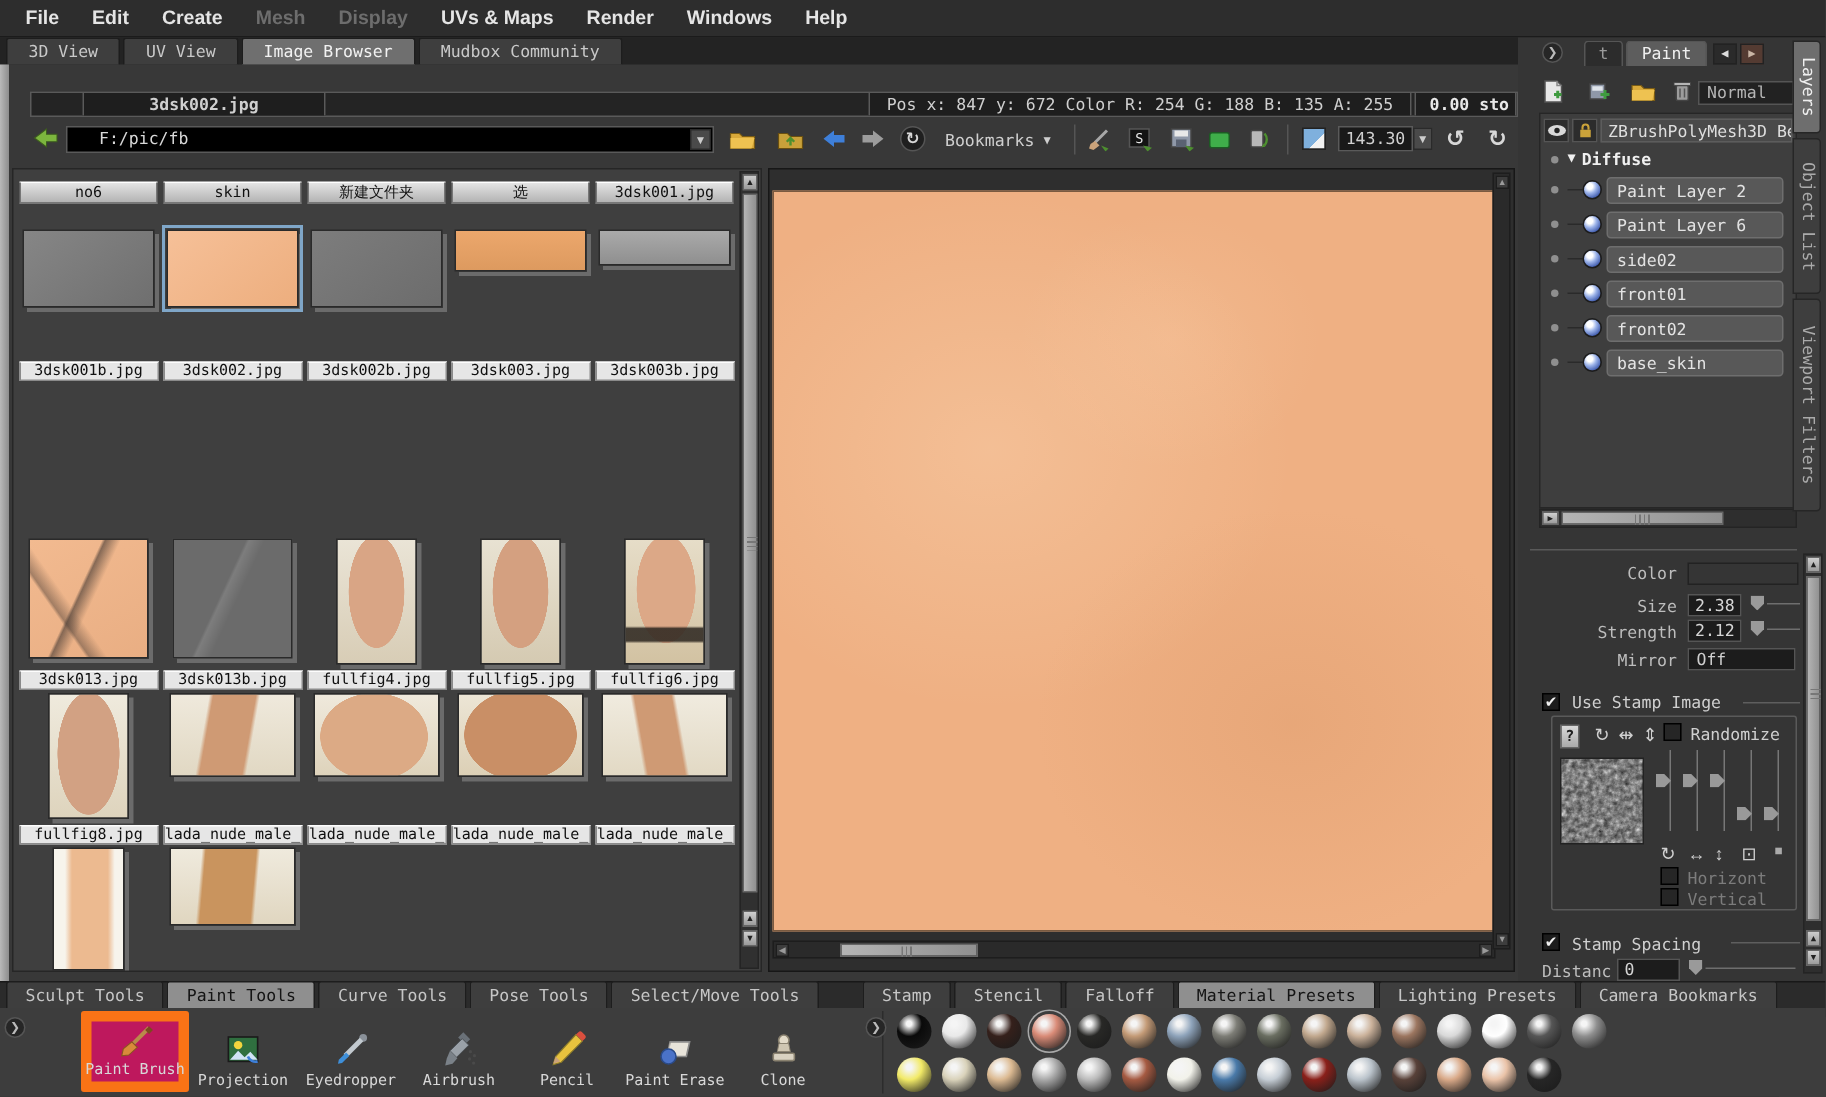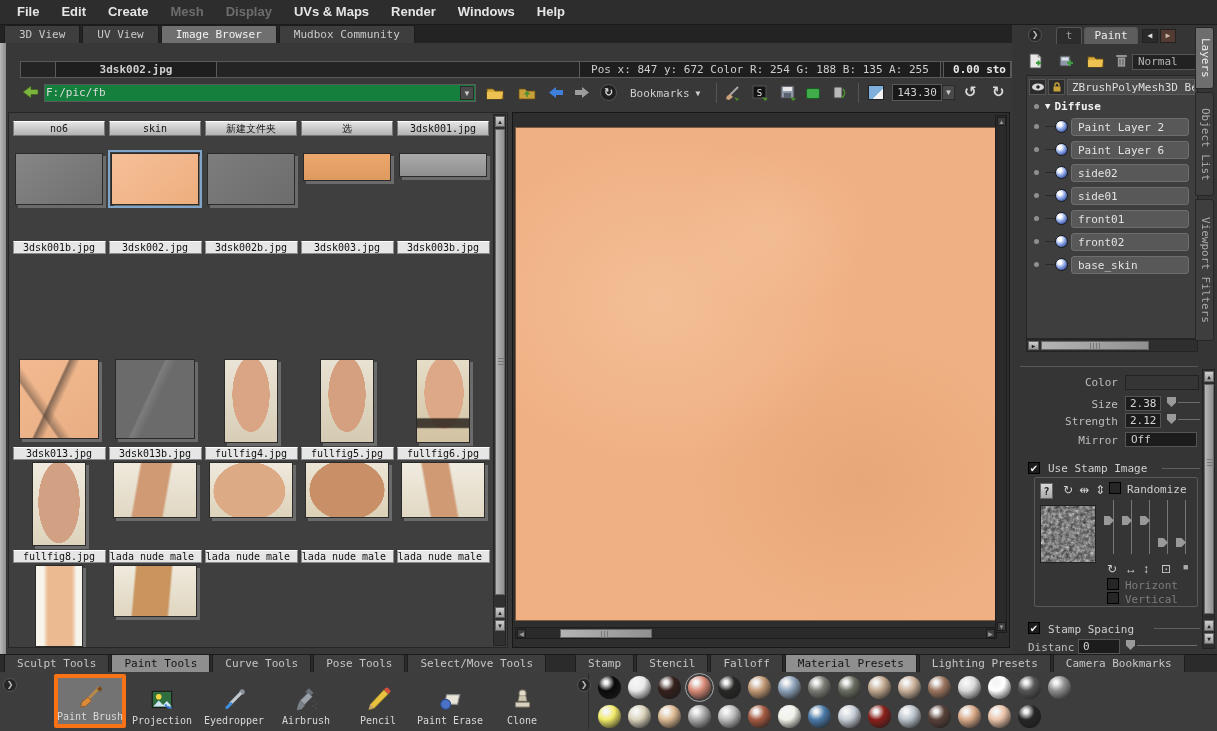--- a/index.html
+++ b/index.html
@@ -27,21 +27,21 @@
   #infobar{position:absolute;left:20px;top:61px;width:992px;height:17px;background:#242424;border:1px solid #5a5a5a;font:11px var(--mono);color:#cfcfcf}
   .seg{position:absolute;top:0;height:15px;line-height:15px;background:#1e1e1e;border-left:1px solid #5a5a5a;border-right:1px solid #5a5a5a;text-align:center;overflow:hidden;white-space:nowrap}
   #seg-name{left:34px;width:162px;font-weight:bold}
   #seg-det{left:198px;width:332px}
   #seg-pos{left:558px;width:362px}
   #seg-exp{left:922px;width:68px;text-align:right;padding-right:4px;font-weight:bold;color:#e8e8e8}
 
   
   #pathbar{position:absolute;left:8px;top:82px;width:1004px;height:22px}
   .pb{position:absolute;display:flex;align-items:center;justify-content:center;color:#d6d6d6}
-  #path-input{position:absolute;left:36px;top:2px;width:432px;height:18px;background:#15803d;border:1px solid #5a5a5a;color:#d9d9d9;font:11px var(--mono);line-height:16px;padding-left:1px;white-space:nowrap}
+  #path-input{position:absolute;left:36px;top:2px;width:432px;height:18px;background:#000000;border:1px solid #5a5a5a;color:#d9d9d9;font:11px var(--mono);line-height:16px;padding-left:21px;white-space:nowrap}
   #path-drop{position:absolute;left:452px;top:4px;width:14px;height:14px;background:#4a4a4a;border:1px solid #2a2a2a;color:#ccc;font-size:8px;text-align:center;line-height:13px}
   .glyphbtn{font:bold 14px var(--sans);color:#d8d8d8}
   #bookmarks{position:absolute;left:618px;top:2px;width:84px;height:18px;color:#cfcfcf;font:11px var(--mono);display:flex;align-items:center;gap:6px;padding-left:4px}
   .sep{position:absolute;top:1px;width:1px;height:20px;background:#555}
   #zoombox{position:absolute;left:884px;top:2px;width:50px;height:17px;background:#191919;border:1px solid #5a5a5a;color:#d0d0d0;font:11px var(--mono);text-align:center;line-height:15px}
   #zoomdrop{position:absolute;left:934px;top:3px;width:13px;height:15px;background:#4a4a4a;border:1px solid #2a2a2a;color:#ccc;font-size:8px;text-align:center;line-height:14px}
   #panechip{position:absolute;left:860px;top:3px;width:16px;height:15px;background:linear-gradient(135deg,#7fb0dd 0 62%,#f2f2f2 62%);border:1px solid #222}
   .chip-green{position:absolute;left:798px;top:6px;width:14px;height:11px;background:#3fae4a;border:1px solid #1d5a24;border-radius:2px}
 
   
@@ -127,21 +127,21 @@
   .btabs{position:absolute;bottom:0;display:flex;gap:2px;align-items:flex-end}
   #btabs-left{left:4px}
   #btabs-right{left:575px}
   .btab{background:#3e3e3e;border:1px solid #1d1d1d;border-bottom:none;color:#c6c6c6;padding:2px 12px;border-radius:2px 2px 0 0;white-space:nowrap}
   .btab.active{background:#8f8f8f;color:#141414}
 
   
   #tooltray{position:absolute;left:0;top:672px;width:1217px;height:59px;background:#3d3d3d}
   #tools{position:absolute;left:54px;top:2px;width:522px;height:56px;display:flex;overflow:hidden}
   .tool{width:72px;height:54px;display:flex;flex-direction:column;align-items:center;justify-content:flex-end;padding-bottom:2px;flex:none}
-  .tool.selected{background:#737373;border:4px solid #f97316;border-radius:2px}
+  .tool.selected{background:#be185d;border:7px solid #f97316;border-radius:2px}
   .tool svg{margin-bottom:2px}
   .tool-label{font:10px var(--mono);color:#d8d8d8;white-space:nowrap}
   #traysep{position:absolute;left:588px;top:2px;width:1px;height:55px;background:#2c2c2c}
   .mrow{position:absolute;left:598px;display:flex;gap:7px}
   .sphere{width:23px;height:23px;border-radius:50%;flex:none}
   .sphere.selected{outline:1px solid #a8a8a8;outline-offset:2px}
 </style>
 </head>
 <body>
 
@@ -435,26 +435,20 @@
             <div class="dot"></div>
             <div class="tree"></div>
             <div class="lsphere"></div>
             <div class="pill">Paint Layer 6</div>
           </div>
           <div class="layer-row">
             <div class="dot"></div>
             <div class="tree"></div>
             <div class="lsphere"></div>
             <div class="pill">side02</div>
-          </div>
-          <div class="layer-row">
-            <div class="dot"></div>
-            <div class="tree"></div>
-            <div class="lsphere"></div>
-            <div class="pill">side01</div>
           </div>
           <div class="layer-row">
             <div class="dot"></div>
             <div class="tree"></div>
             <div class="lsphere"></div>
             <div class="pill">front01</div>
           </div>
           <div class="layer-row">
             <div class="dot"></div>
             <div class="tree"></div>

